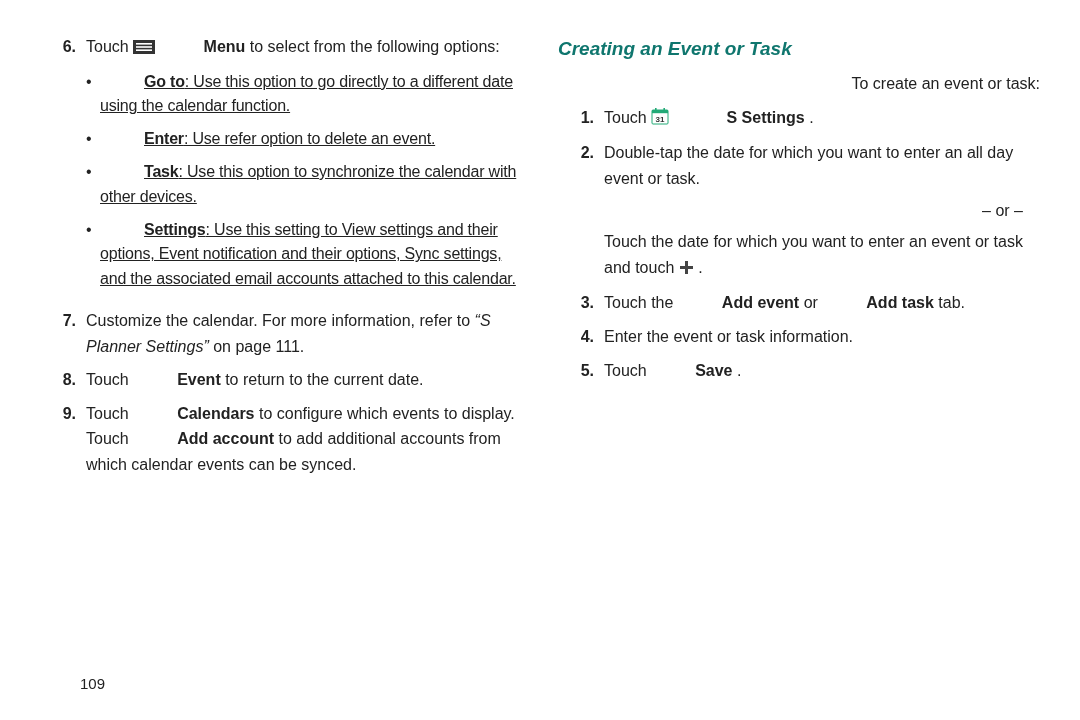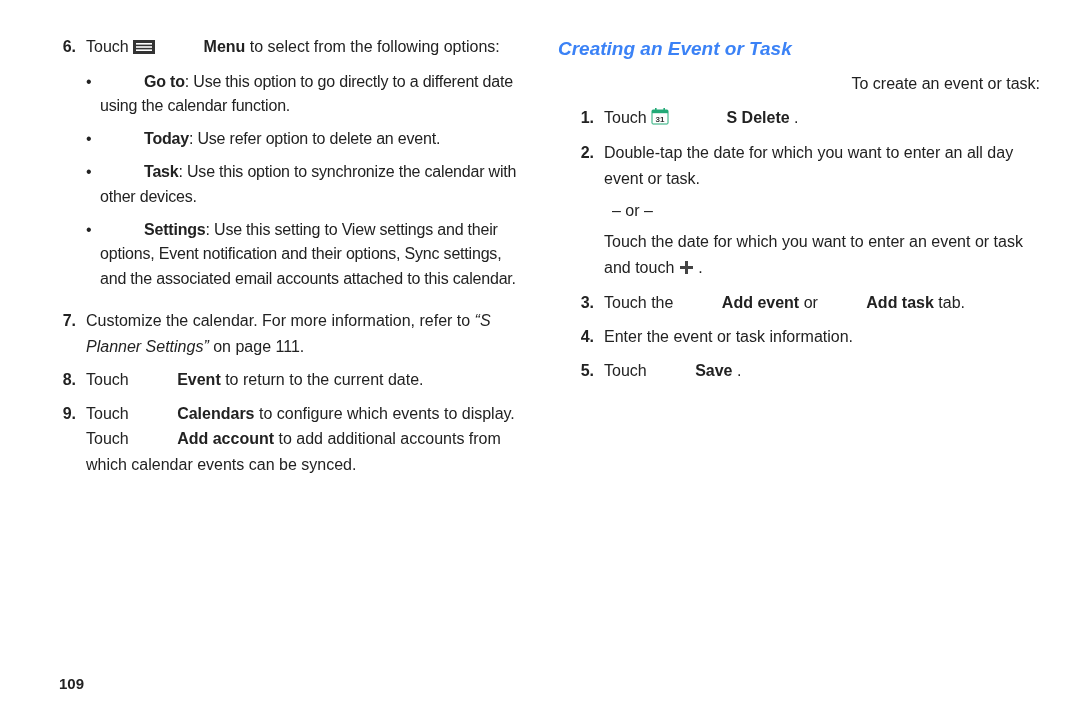--- a/index.html
+++ b/index.html
@@ -20,21 +20,21 @@
     position: relative;
   }
   .col {
     width: 50%;
     box-sizing: border-box;
   }
   .col.left { padding-right: 18px; }
   .col.right { padding-left: 18px; }
 
   .h2 {
-    color: #3b82f6;
+    color: #0f766e;
     font-weight: 700;
     font-style: italic;
     font-size: 19px;
     margin: 4px 0 12px 0;
   }
 
   .intro {
     margin: 0 0 8px 0;
     line-height: 1.55;
     text-align: right;
@@ -59,20 +59,21 @@
     padding-right: 10px;
   }
   ol.steps > li > .body {
     flex: 1;
   }
 
   ul.bullets {
     list-style: none;
     margin: 8px 0 0 0;
     padding: 0;
+    text-decoration: underline;
   }
   ul.bullets > li {
     position: relative;
     padding-left: 14px;
     margin-bottom: 8px;
     line-height: 1.55;
     font-stretch: condensed;
     letter-spacing: -0.2px;
   }
   ul.bullets > li::before {
@@ -85,28 +86,28 @@
   .b { font-weight: 700; padding-left: 44px; }
   .i { font-style: italic; }
 
   .icon {
     display: inline-block;
     vertical-align: -2px;
   }
 
   .page-num {
     position: absolute;
-    left: 59px;
+    left: 80px;
     bottom: 28px;
     font-size: 15px;
-    font-weight: bold;
   }
 
   .or {
-    margin: 6px 8px;
+    margin: 6px 17px;
+    text-align: right;
   }
 </style>
 </head>
 <body>
 
 <div class="page">
 
   <div class="col left">
     <ol class="steps">
 
@@ -123,21 +124,21 @@
             </svg>
           </span>
           <span class="b">Menu</span>
           <span> to select from the following options:</span>
 
           <ul class="bullets">
             <li>
               <span class="b">Go to</span><span>: Use this option to go directly to a different date using the calendar function.</span>
             </li>
             <li>
-              <span class="b">Today</span><span>: Use refer option to delete an event.</span>
+              <span class="b">Enter</span><span>: Use refer option to delete an event.</span>
             </li>
             <li>
               <span class="b">Task</span><span>: Use this option to synchronize the calendar with other devices.</span>
             </li>
             <li>
               <span class="b">Settings</span><span>: Use this setting to View settings and their options, Event notification and their options, Sync settings, and the associated email accounts attached to this calendar.</span>
             </li>
           </ul>
         </div>
       </li>
@@ -187,21 +188,21 @@
           <span class="icon">
             <svg width="18" height="18" viewBox="0 0 18 18">
               <rect x="1" y="3" width="16" height="14" rx="1" fill="#fff" stroke="#2a7" stroke-width="1"></rect>
               <rect x="1" y="3" width="16" height="3.2" fill="#2a7"></rect>
               <rect x="4" y="1" width="1.6" height="3" fill="#2a7"></rect>
               <rect x="12.4" y="1" width="1.6" height="3" fill="#2a7"></rect>
               <text x="9" y="14.5" text-anchor="middle" font-size="8" font-family="Arial" fill="#333" font-weight="700">31</text>
             </svg>
           </span>
           <span>&nbsp;</span>
-          <span class="b">S Delete</span>
+          <span class="b">S Settings</span>
           <span>.</span>
         </div>
       </li>
 
       <li>
         <span class="num">2.</span>
         <div class="body">
           <div>Double-tap the date for which you want to enter an all day event or task.</div>
           <div class="or">– or –</div>
           <div>

